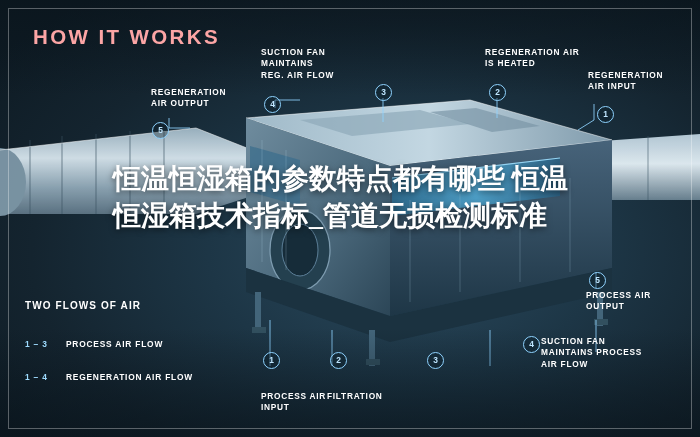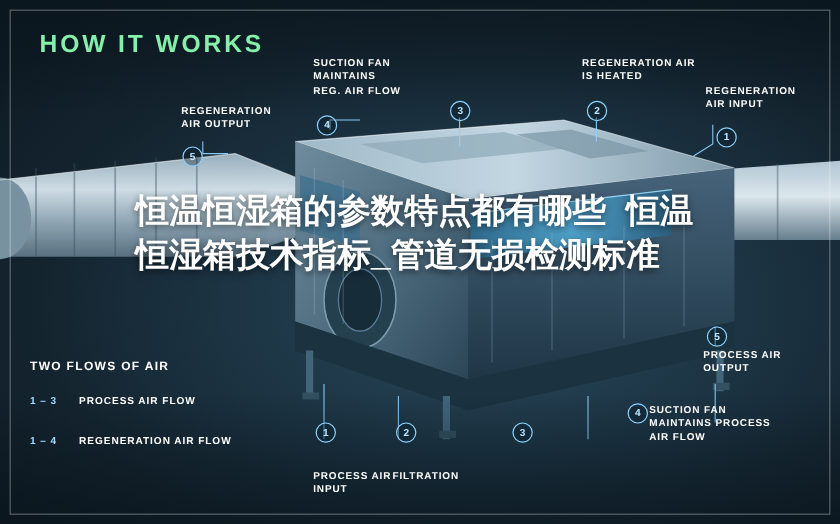--- a/index.html
+++ b/index.html
@@ -41,21 +41,21 @@
   }
 
   
   .headline {
     position: absolute;
     left: 33px;
     top: 25px;
     font-size: 20.5px;
     font-weight: bold;
     letter-spacing: 2.4px;
-    color: #86efac;
+    color: #fca5a5;
   }
 
   
   .machine { position: absolute; left: 0; top: 0; width: 700px; height: 437px; }
 
   
   .lbl {
     position: absolute;
     font-size: 8.3px;
     font-weight: bold;
@@ -89,36 +89,37 @@
     color: #ffffff;
   }
   .legend-row {
     position: absolute;
     left: 25px;
     font-size: 8.4px;
     font-weight: bold;
     letter-spacing: .8px;
     color: #ffffff;
     white-space: nowrap;
+    margin-top: 10px;
   }
   .legend-row .dash { color: #9fdcff; }
 
   
   .overlay {
     position: absolute;
     left: 113px;
     top: 160px;
     width: 480px;
     font-size: 28px;
     font-weight: bold;
     line-height: 37px;
     letter-spacing: 0px;
     color: #ffffff;
     text-shadow: 0 2px 6px rgba(0,0,0,.55);
-    font-family: Liberation Mono, monospace;
+    font-family: Liberation Serif, serif;
   }
 </style>
 </head>
 <body>
 
 <div id="page">
   <div class="bg"></div>
 
   <svg class="machine" viewBox="0 0 700 437">
     <defs>

